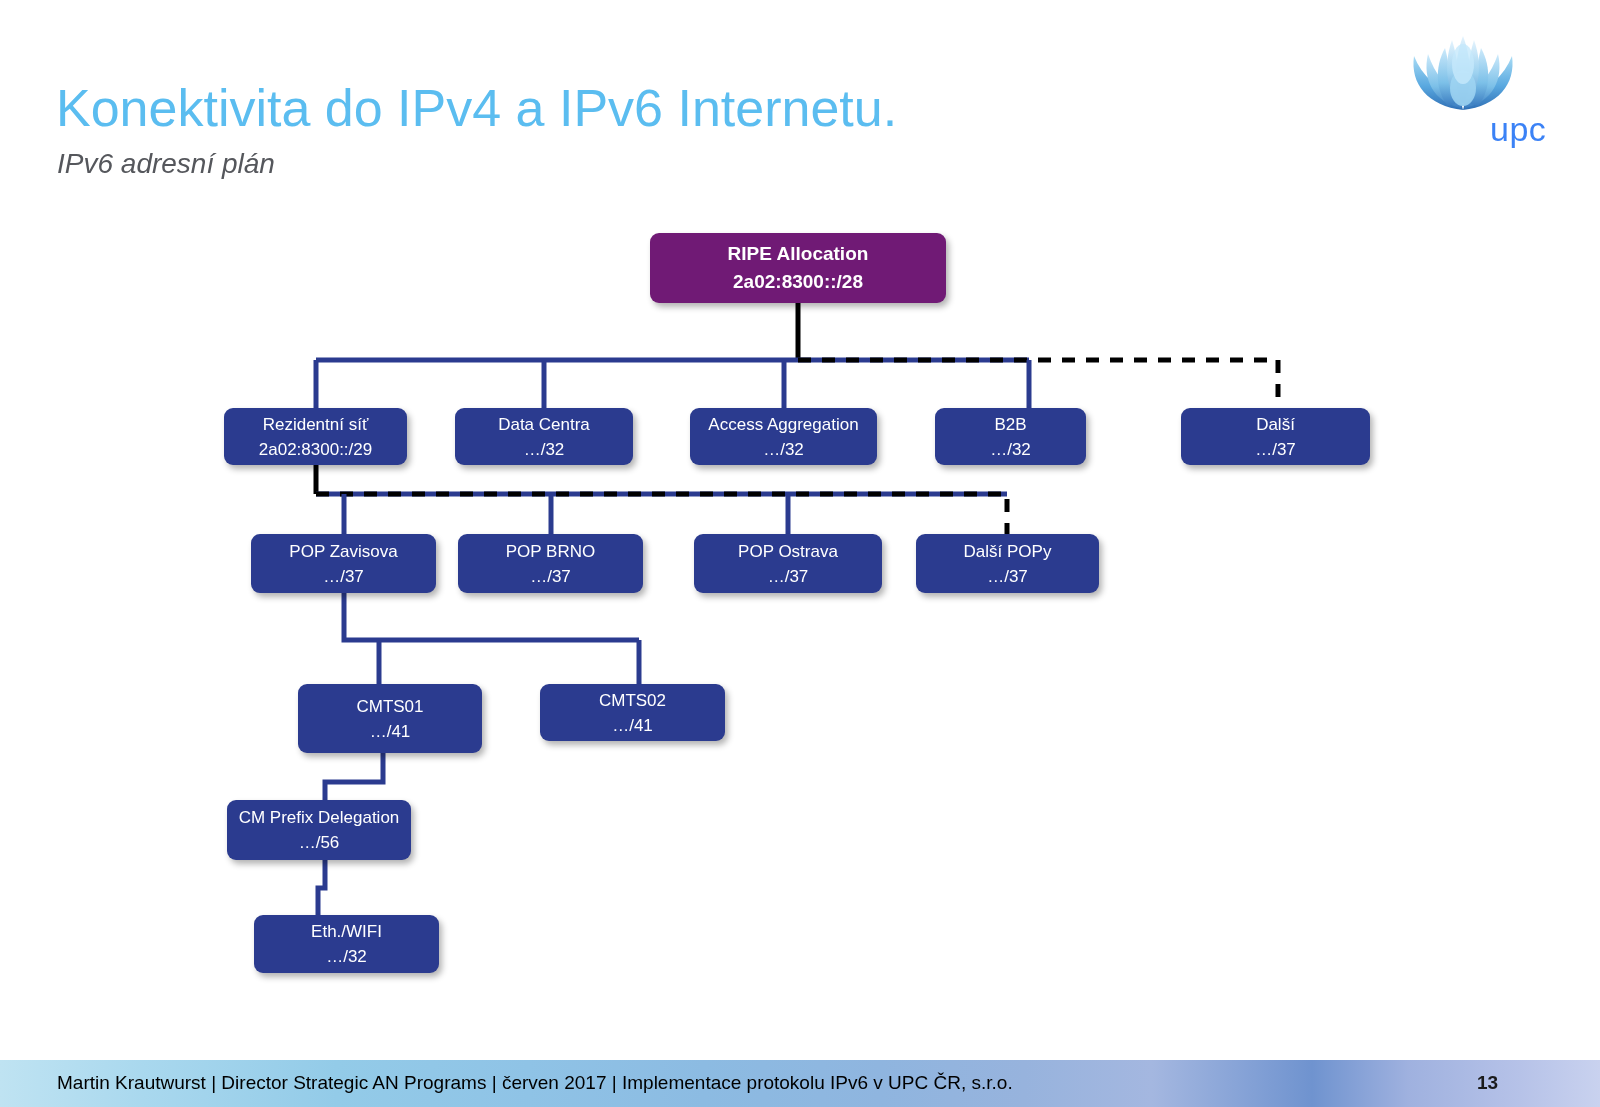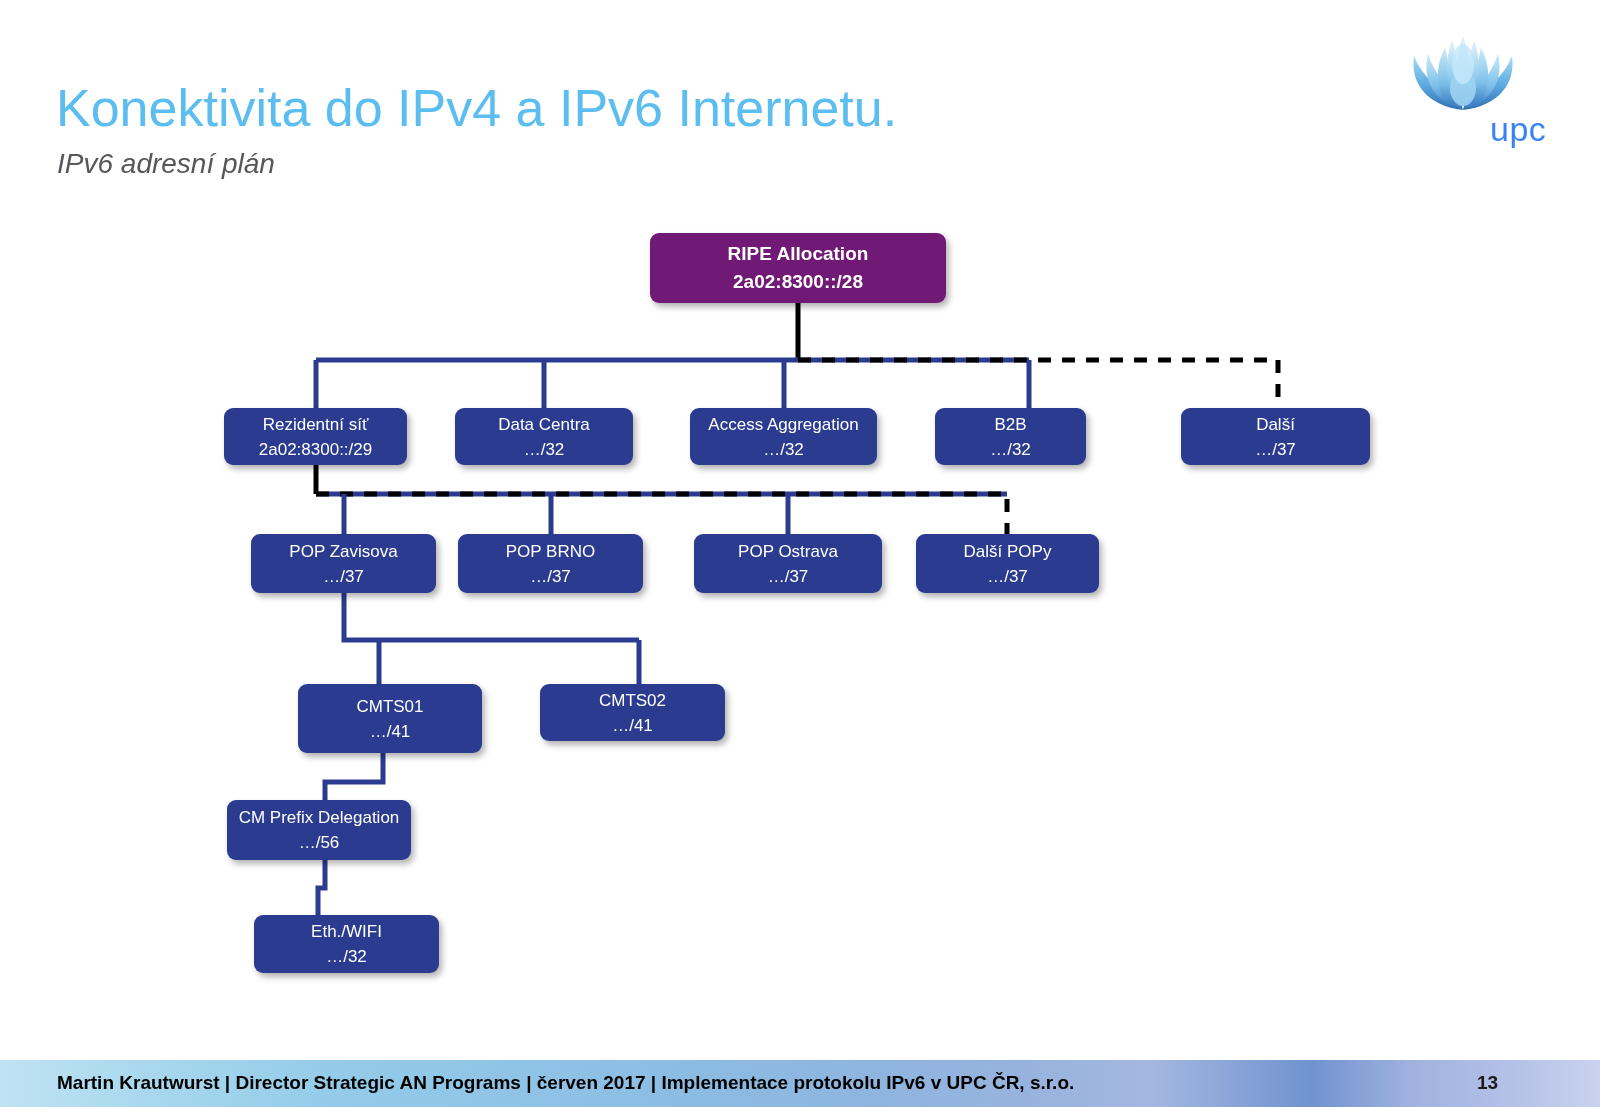--- a/index.html
+++ b/index.html
@@ -122,21 +122,21 @@
        #9fb1df 88%,
        #b6c2e8 95%,
        #c9d2ef 100%);
   }
   #footer-text {
     position: absolute;
     left: 57px;
     top: 1064px;
     font-size: 19px;
     line-height: 38px;
-    font-weight: bold;
+    font-weight: normal;
     color: #000000;
     white-space: nowrap;
   }
   #page-number {
     position: absolute;
     left: 1477px;
     top: 1064px;
     font-size: 19px;
     line-height: 38px;
     font-weight: bold;

